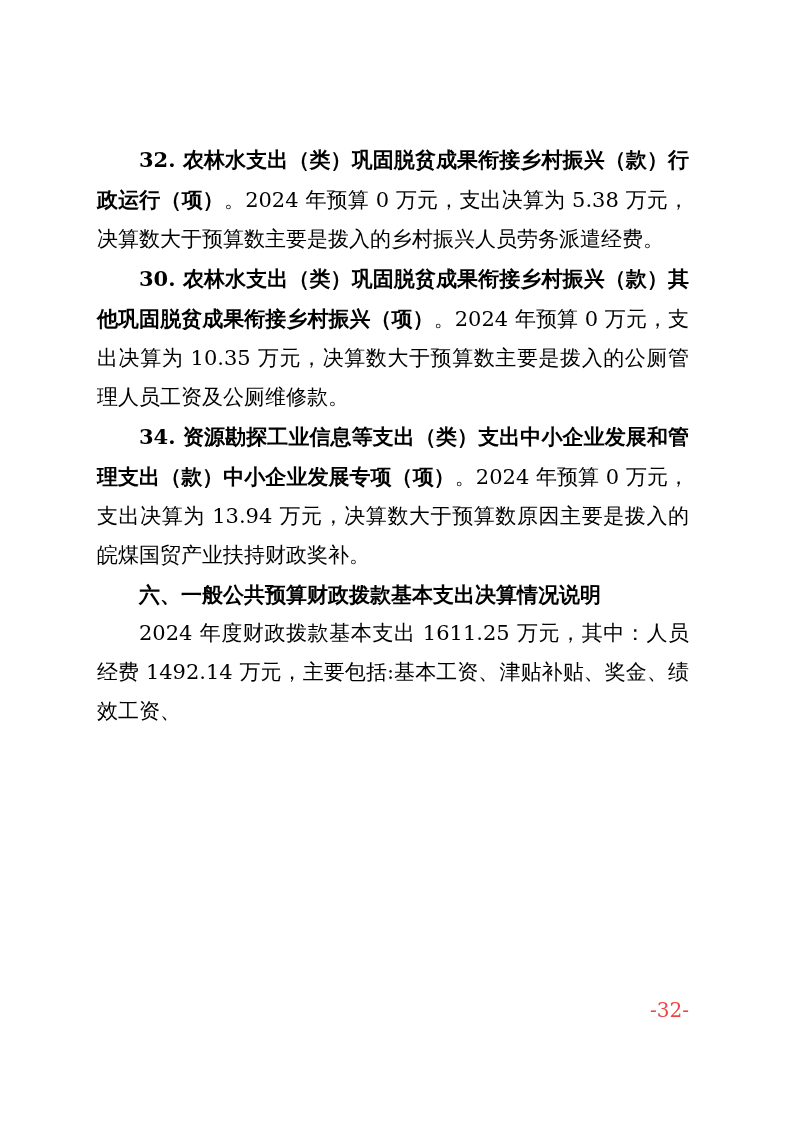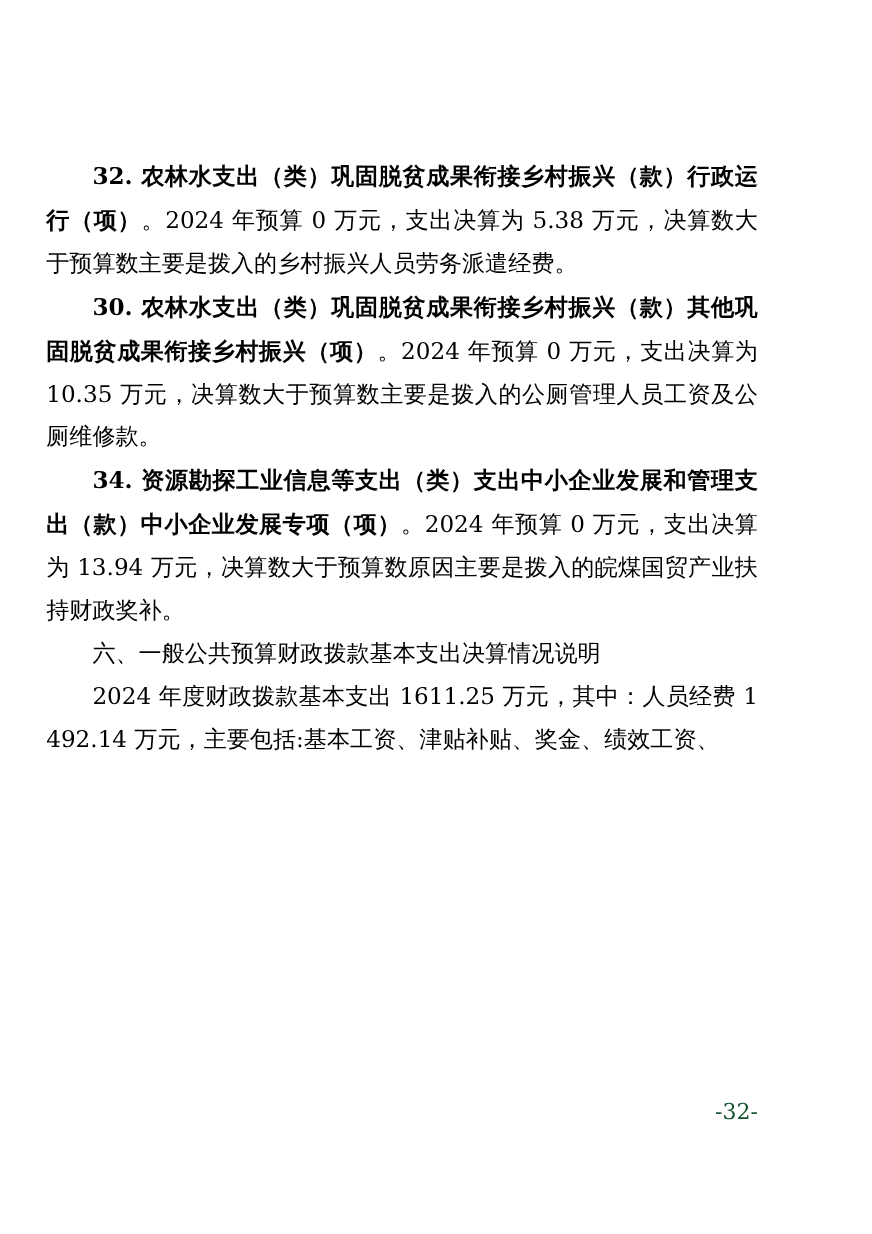--- a/index.html
+++ b/index.html
@@ -6,47 +6,47 @@
     margin: 0;
     padding: 0;
     background: #ffffff;
   }
   .page {
     position: relative;
     width: 793px;
     height: 1122px;
     background: #ffffff;
     box-sizing: border-box;
-    padding: 140px 104px 0 42px;
+    padding: 140px 104px 0 97px;
     font-family: "DejaVu Serif", "Liberation Serif", serif;
     color: #000000;
     overflow: hidden;
   }
   .content p {
     margin: 0;
     font-size: 21px;
     line-height: 39px;
     text-align: justify;
     text-justify: inter-ideograph;
     text-indent: 2em;
     word-break: break-all;
   }
   .para-lead {
     font-weight: bold;
   }
   .section-heading {
-    font-weight: normal;
+    font-weight: bold;
   }
   .page-number {
     position: absolute;
     right: 104px;
     bottom: 100px;
     font-size: 20px;
     font-family: "DejaVu Serif", "Liberation Serif", serif;
-    color: #14532d;
+    color: #ef4444;
   }
 </style>
 </head>
 <body>
 
 <div class="page">
   <div class="content">
 
     <p><span class="para-lead">32. 农林水支出（类）巩固脱贫成果衔接乡村振兴（款）行政运行（项）</span><span>。2024 年预算 0 万元，支出决算为 5.38 万元，决算数大于预算数主要是拨入的乡村振兴人员劳务派遣经费。</span></p>
 

